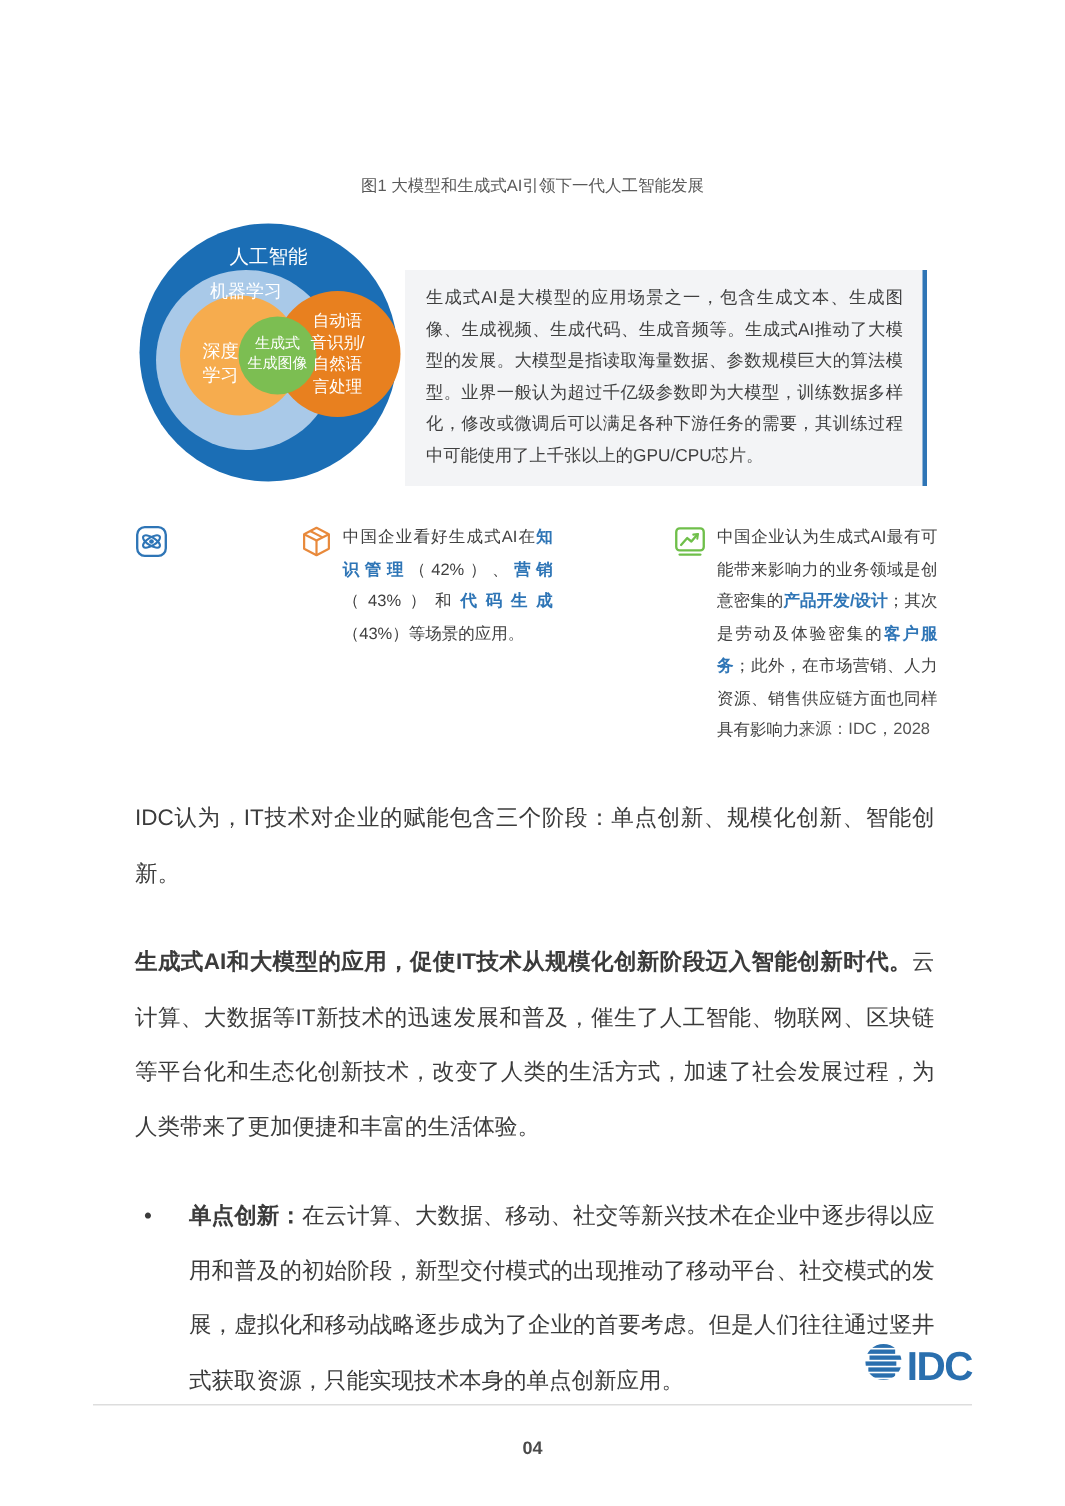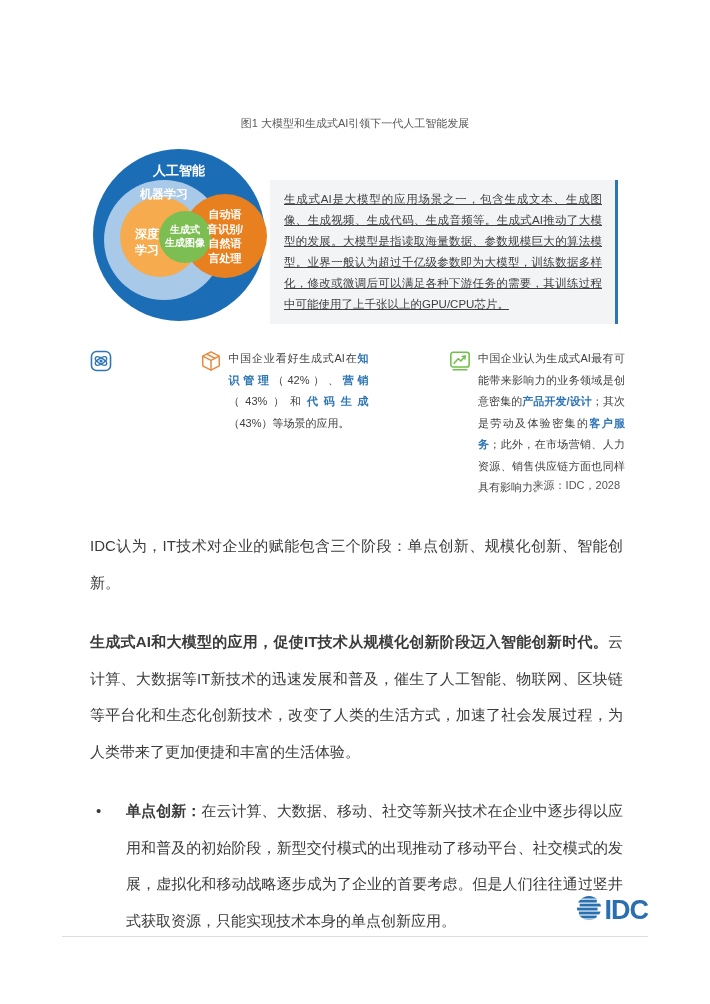--- a/index.html
+++ b/index.html
@@ -11,32 +11,32 @@
     font-size:11px;color:#595959;}
 
   
   .venn{position:absolute;left:93px;top:149px;width:172px;height:172px;}
   .venn .circle{position:absolute;border-radius:50%;}
   .c-outer{left:0;top:0;width:172px;height:172px;background:#1B6EB5;z-index:1;}
   .c-ml{left:11px;top:31px;width:120px;height:120px;background:#A9C9E8;z-index:2;}
   .c-dl{left:27px;top:48px;width:80px;height:80px;background:#F6AC4E;z-index:3;}
   .c-nlp{left:90px;top:45px;width:84px;height:84px;background:#E8801F;z-index:4;}
   .c-gen{left:66px;top:62px;width:52px;height:52px;background:#7CBE52;z-index:5;}
-  .venn .vlabel{position:absolute;color:#ffffff;font-weight:bold;text-align:center;
+  .venn .vlabel{position:absolute;color:#ffffff;font-weight:normal;text-align:center;
     white-space:pre-line;z-index:6;}
   .l-ai{top:13px;left:0;width:172px;font-size:13px;}
   .l-ml{top:37px;left:13px;width:116px;font-size:12px;}
   .l-dl{top:77px;left:34px;width:40px;font-size:12px;line-height:16px;}
   .l-gen{top:74px;left:66px;width:52px;font-size:10px;line-height:13px;}
   .l-nlp{top:58px;left:97px;width:70px;font-size:11px;line-height:14.5px;}
 
   
   .infobox{position:absolute;left:270px;top:180px;width:348px;box-sizing:border-box;
     background:#F3F4F6;border-right:3px solid #2E75B6;padding:9px 13px 9px 14px;
-    font-size:11.5px;line-height:21px;color:#3F3F3F;text-align:justify;text-decoration:underline;}
+    font-size:11.5px;line-height:21px;color:#3F3F3F;text-align:justify;}
 
   
   .stats{position:absolute;left:90px;top:348px;width:535px;display:flex;
     justify-content:space-between;}
   .stat-col{display:flex;align-items:flex-start;}
   .stat-col .icon{flex:0 0 22px;margin-right:7px;margin-top:2px;}
   .stat-text{font-size:11px;line-height:21.5px;color:#404040;text-align:justify;}
   .col1 .stat-text{width:148px;}
   .col2 .stat-text{width:140px;}
   .col3 .stat-text{width:147px;}
@@ -138,20 +138,21 @@
   <div class="body-text">
     <p>IDC认为，IT技术对企业的赋能包含三个阶段：单点创新、规模化创新、智能创新。</p>
     <p><span class="lead-bold">生成式AI和大模型的应用，促使IT技术从规模化创新阶段迈入智能创新时代。</span><span>云计算、大数据等IT新技术的迅速发展和普及，催生了人工智能、物联网、区块链等平台化和生态化创新技术，改变了人类的生活方式，加速了社会发展过程，为人类带来了更加便捷和丰富的生活体验。</span></p>
     <div class="bullet-item">
       <span class="bullet-marker">•</span>
       <span class="bullet-body"><span class="lead-bold">单点创新：</span><span>在云计算、大数据、移动、社交等新兴技术在企业中逐步得以应用和普及的初始阶段，新型交付模式的出现推动了移动平台、社交模式的发展，虚拟化和移动战略逐步成为了企业的首要考虑。但是人们往往通过竖井式获取资源，只能实现技术本身的单点创新应用。</span></span>
     </div>
   </div>
 
   <div class="footer-rule"></div>
+  <div class="page-num">04</div>
 
   <div class="idc-logo">
     <span>
       <svg width="28" height="28" viewBox="0 0 36 36">
         <defs>
             <clipPath id="gclip">
               <circle cx="18" cy="18" r="15.5"></circle>
             </clipPath>
           </defs>
         <g clip-path="url(#gclip)" fill="#2A6FAE">

